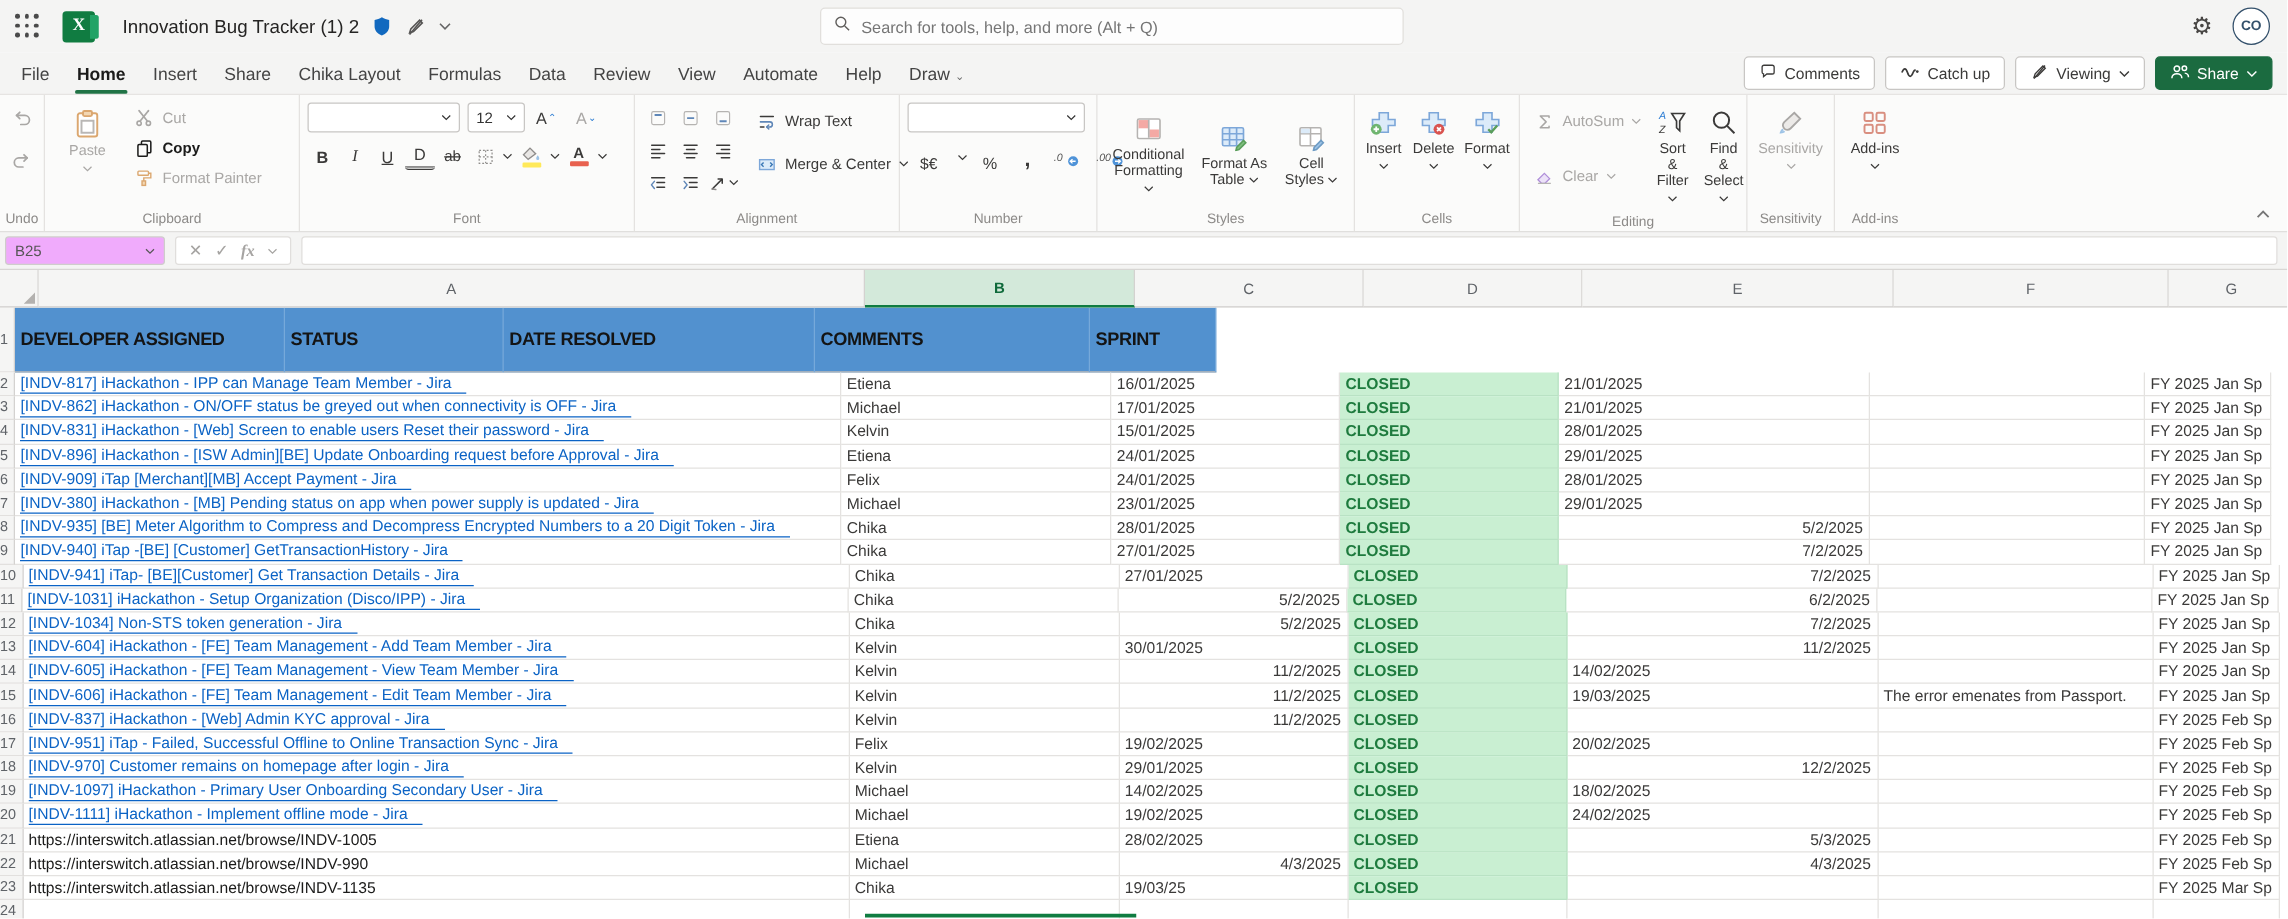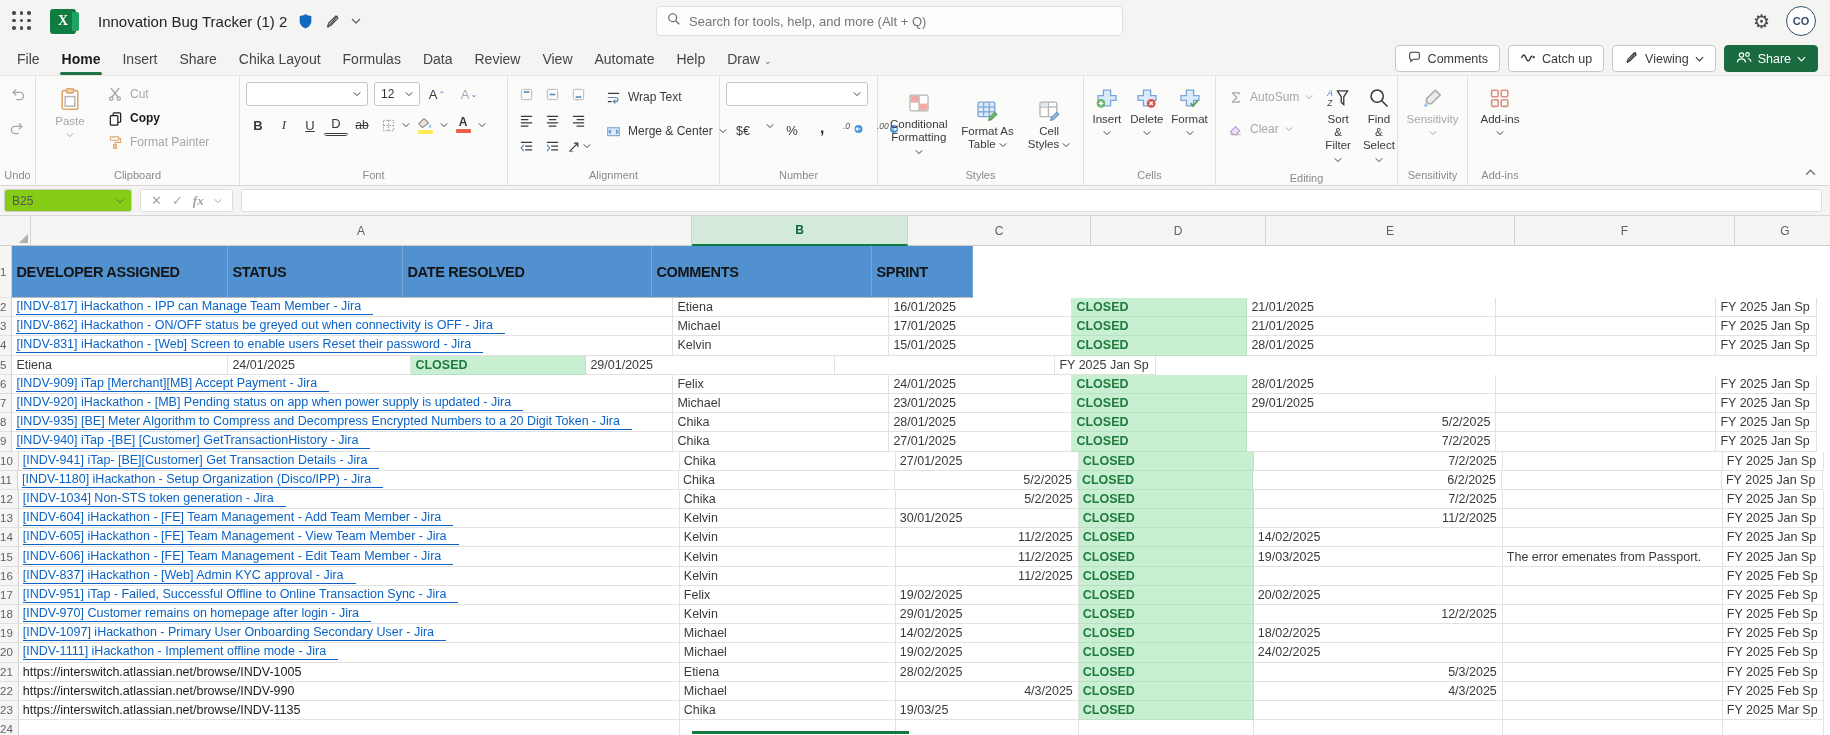--- a/index.html
+++ b/index.html
@@ -54,21 +54,21 @@
   .colorbtn .bar{width:15px;height:4px;border-radius:1px;margin-top:1px;}
   .fsz{display:flex;align-items:center;font-size:13px;color:#3b3a39;cursor:pointer;}
   .fsz sup{font-size:8px;margin-left:1px;}
   .vr{display:flex;gap:2px;}
   .rowline{display:flex;align-items:center;gap:2px;}
   .numtxt{font-size:13px;color:#3b3a39;display:flex;align-items:flex-end;}
   .collapse-chev{position:absolute;right:14px;top:162px;color:#777;}
 
   
   .fxbar{position:absolute;top:186px;left:0;width:100%;height:30px;background:#f4f4f3;border-bottom:1px solid #d8d6d4;display:flex;align-items:center;gap:8px;padding:0 4px;}
-  .namebox{width:128px;height:23px;background:#84cc16;border:1px solid #cfcdcb;border-radius:3px;display:flex;align-items:center;justify-content:space-between;padding:0 7px;font-size:12px;color:#555;}
+  .namebox{width:128px;height:23px;background:#f0abfc;border:1px solid #cfcdcb;border-radius:3px;display:flex;align-items:center;justify-content:space-between;padding:0 7px;font-size:12px;color:#555;}
   .fxbtns{display:flex;align-items:center;gap:10px;border:1px solid #e0dedc;background:#fff;border-radius:3px;height:23px;padding:0 10px;color:#a6a4a2;font-size:13px;}
   .fxbtns .fx{font-style:italic;font-family:"Liberation Serif",serif;font-weight:700;}
   .fxinput{flex:1;height:23px;background:#fff;border:1px solid #e0dedc;border-radius:3px;margin-right:4px;}
   .fxinput input{width:100%;height:100%;border:none;outline:none;background:transparent;font-size:12px;padding:0 8px;font-family:"Liberation Sans",sans-serif;}
 
   
   .grid{position:absolute;top:216px;left:0;width:1830px;height:519px;background:#fff;overflow:hidden;font-size:12.5px;}
   .g-row{display:flex;width:1836px;}
   .cN{width:31px;flex:0 0 31px;}
   .cA{width:661px;flex:0 0 661px;}
@@ -619,21 +619,21 @@
                 <polyline points="1,1 5,5 9,1"></polyline>
               </svg>
             </i>
           </div>
       </div>
       <div class="grp-label">Cells</div>
     </div>
 
     <div class="grp" style="width:182px;">
       <div class="grp-body" style="gap:4px;">
-        <div class="stack" style="gap:8px;padding-top:3px;">
+        <div class="stack" style="gap:20px;padding-top:3px;">
           <div class="smallrow dis">
               <i class="ic">
                 <svg viewBox="0 0 16 16" width="15" height="15" fill="none" stroke="currentColor" stroke-width="1.3" stroke-linecap="round" stroke-linejoin="round">
                   <path d="M12 4.2 V3 H4.5 L9.5 8 L4.5 13 H12 v-1.2"></path>
                 </svg>
               </i>
               <span>AutoSum</span>
               <i class="ic" style="width:8px;">
                 <svg viewBox="0 0 10 6" width="8" height="6" fill="none" stroke="currentColor" stroke-width="1.2">
                   <polyline points="1,1 5,5 9,1"></polyline>
@@ -808,20 +808,23 @@
         </div>
         <div class="cell r cB">Kelvin</div>
         <div class="cell r cC">15/01/2025</div>
         <div class="cell r cD status">CLOSED</div>
         <div class="cell r cE">28/01/2025</div>
         <div class="cell r cF"></div>
         <div class="cell r cG">FY 2025 Jan Sp</div>
       </div>
       <div class="g-row r">
         <div class="gut r">5</div>
+        <div class="cell r cA">
+          <span class="linktxt">[INDV-896] iHackathon - [ISW Admin][BE] Update Onboarding request before Approval - Jira</span>
+        </div>
         <div class="cell r cB">Etiena</div>
         <div class="cell r cC">24/01/2025</div>
         <div class="cell r cD status">CLOSED</div>
         <div class="cell r cE">29/01/2025</div>
         <div class="cell r cF"></div>
         <div class="cell r cG">FY 2025 Jan Sp</div>
       </div>
       <div class="g-row r">
         <div class="gut r">6</div>
         <div class="cell r cA">
@@ -830,21 +833,21 @@
         <div class="cell r cB">Felix</div>
         <div class="cell r cC">24/01/2025</div>
         <div class="cell r cD status">CLOSED</div>
         <div class="cell r cE">28/01/2025</div>
         <div class="cell r cF"></div>
         <div class="cell r cG">FY 2025 Jan Sp</div>
       </div>
       <div class="g-row r">
         <div class="gut r">7</div>
         <div class="cell r cA">
-          <span class="linktxt">[INDV-920] iHackathon - [MB] Pending status on app when power supply is updated - Jira</span>
+          <span class="linktxt">[INDV-380] iHackathon - [MB] Pending status on app when power supply is updated - Jira</span>
         </div>
         <div class="cell r cB">Michael</div>
         <div class="cell r cC">23/01/2025</div>
         <div class="cell r cD status">CLOSED</div>
         <div class="cell r cE">29/01/2025</div>
         <div class="cell r cF"></div>
         <div class="cell r cG">FY 2025 Jan Sp</div>
       </div>
       <div class="g-row r">
         <div class="gut r">8</div>
@@ -878,21 +881,21 @@
         <div class="cell r cB">Chika</div>
         <div class="cell r cC">27/01/2025</div>
         <div class="cell r cD status">CLOSED</div>
         <div class="cell r cE right">7/2/2025</div>
         <div class="cell r cF"></div>
         <div class="cell r cG">FY 2025 Jan Sp</div>
       </div>
       <div class="g-row r">
         <div class="gut r">11</div>
         <div class="cell r cA">
-          <span class="linktxt">[INDV-1180] iHackathon - Setup Organization (Disco/IPP) - Jira</span>
+          <span class="linktxt">[INDV-1031] iHackathon - Setup Organization (Disco/IPP) - Jira</span>
         </div>
         <div class="cell r cB">Chika</div>
         <div class="cell r cC right">5/2/2025</div>
         <div class="cell r cD status">CLOSED</div>
         <div class="cell r cE right">6/2/2025</div>
         <div class="cell r cF"></div>
         <div class="cell r cG">FY 2025 Jan Sp</div>
       </div>
       <div class="g-row r">
         <div class="gut r">12</div>

